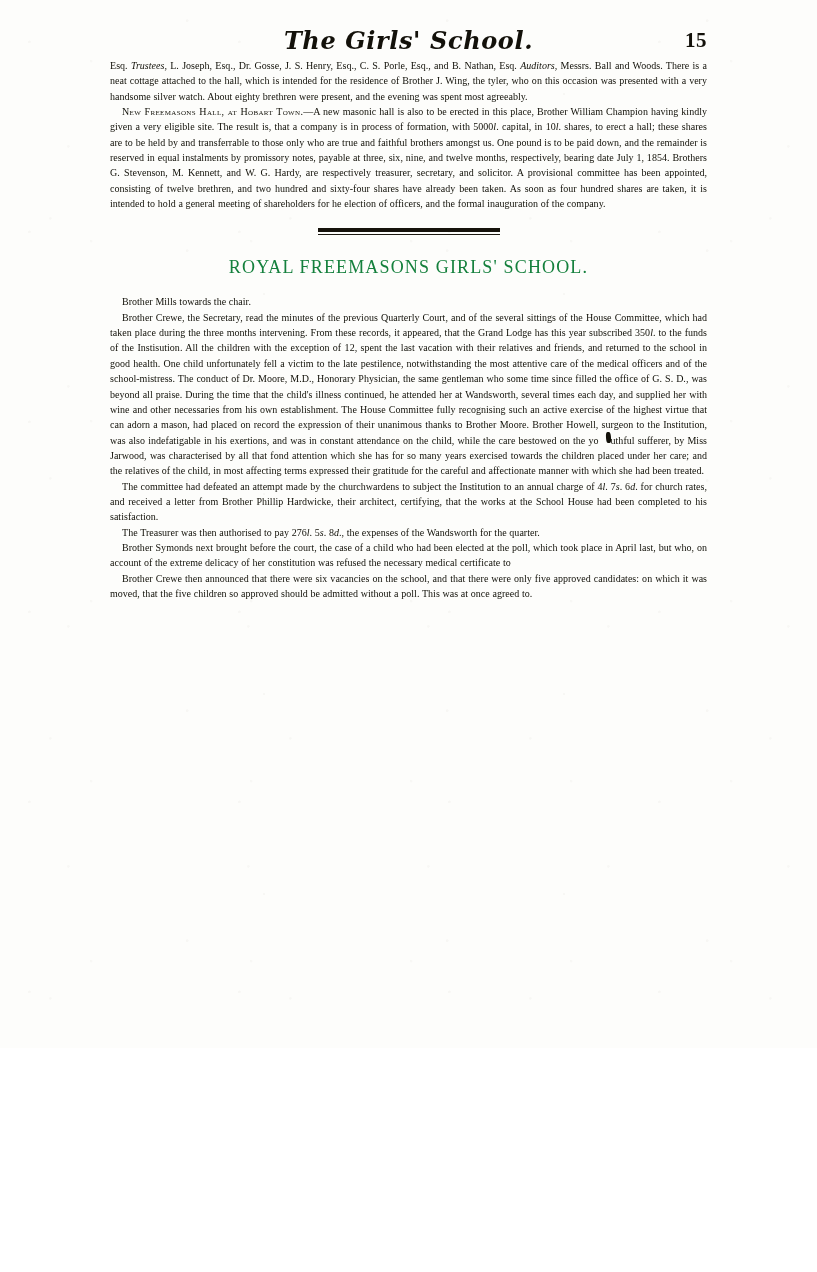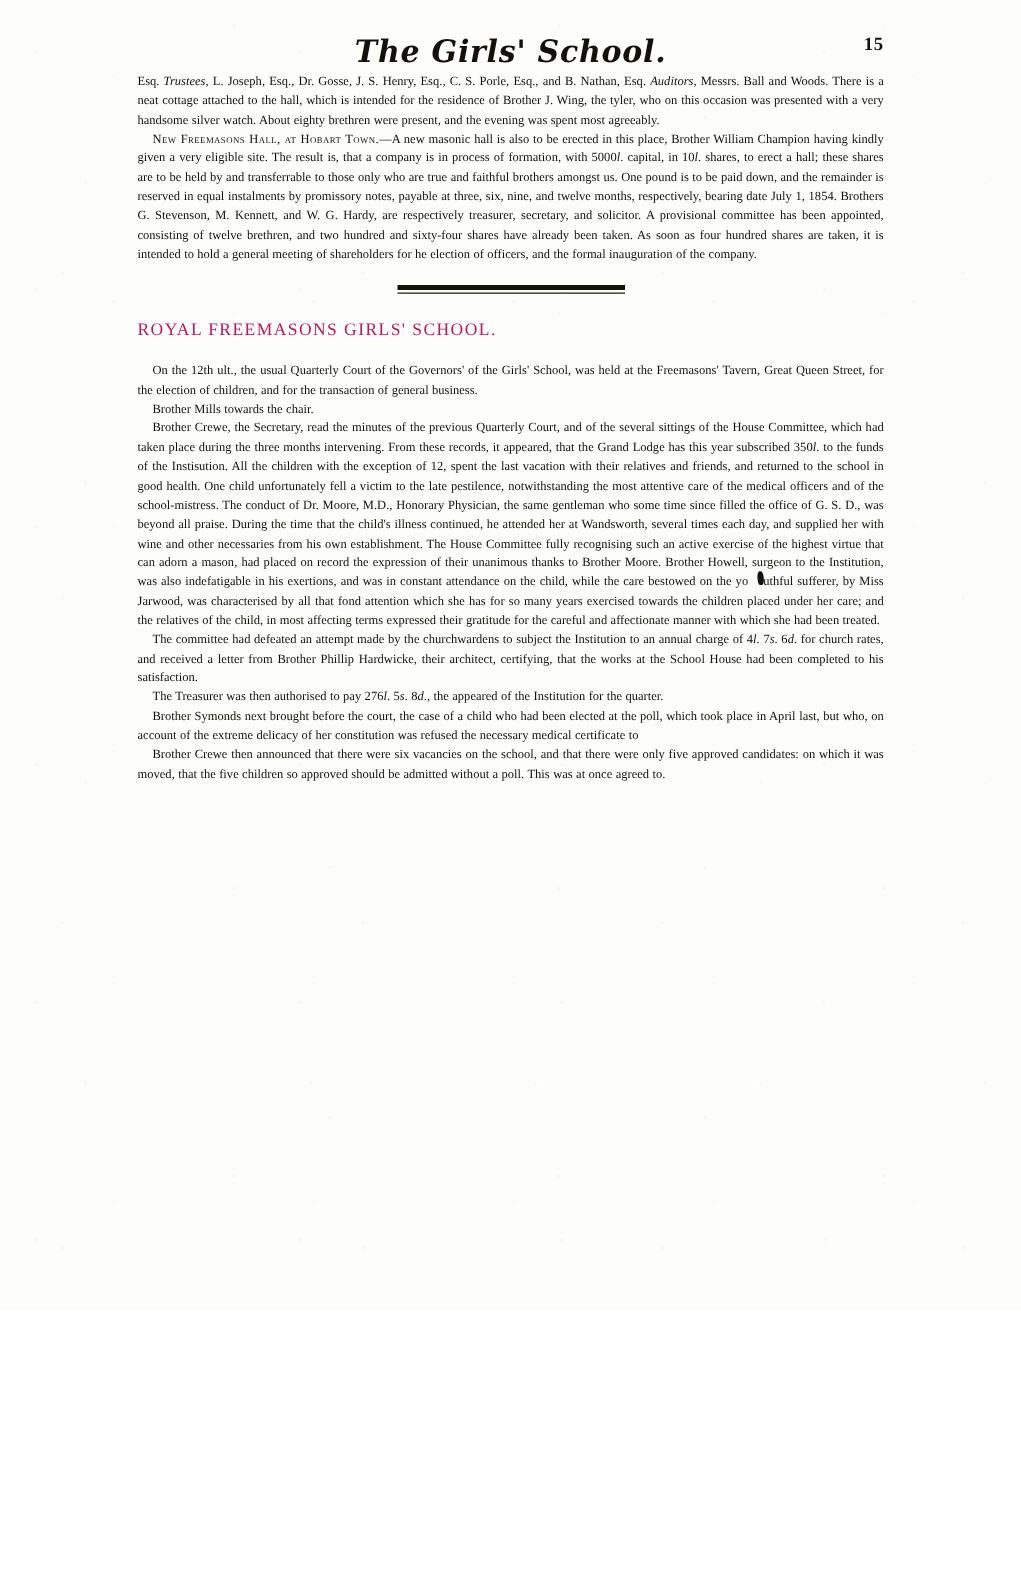--- a/index.html
+++ b/index.html
@@ -58,21 +58,21 @@
     font-weight: 700;
     font-size: 24px;
     letter-spacing: .6px;
     color: #13110a;
     transform: scaleY(1.03);
   }
   .runhead-folio {
     position: absolute;
     right: 0;
     top: 28px;
-    font-size: 15px;
+    font-size: 21px;
     font-weight: 700;
     letter-spacing: .5px;
     color: #13110a;
   }
 
   
   .body-block {
     font-size: 10px;
     line-height: 15.35px;
     text-align: justify;
@@ -111,25 +111,25 @@
     background: #16130c;
   }
   .rule .gap { height: 1.5px; }
   .rule .thin {
     height: 1.4px;
     background: #1d1a12;
   }
 
   
   .sec-head {
-    text-align: left;
-    font-size: 14px;
+    text-align: center;
+    font-size: 18px;
     letter-spacing: 1.15px;
     font-weight: 400;
-    color: #be185d;
+    color: #15803d;
     margin: 0;
     padding: 0 0 16px 0;
   }
 
   .blot {
     display: inline-block;
     position: relative;
   }
   .blot::after {
     content: "";
@@ -163,23 +163,22 @@
       <div class="rule">
         <div class="thick"></div>
         <div class="gap"></div>
         <div class="thin"></div>
       </div>
     </div>
 
     <h2 class="sec-head">ROYAL FREEMASONS GIRLS' SCHOOL.</h2>
 
     <div class="body-block" id="section-body">
-        <p class="ind"><span>On the 12th ult., the usual Quarterly Court of the Governors' of the Girls' School, was held at the Freemasons' Tavern, Great Queen Street, for the election of children, and for the transaction of general business.</span></p>
         <p class="ind"><span>Brother Mills towards the chair.</span></p>
         <p class="ind"><span>Brother Crewe, the Secretary, read the minutes of the previous Quarterly Court, and of the several sittings of the House Committee, which had taken place during the three months intervening.  From these records, it appeared, that the Grand Lodge has this year subscribed 350</span><span class="it">l</span><span>. to the funds of the Instisution.  All the children with the exception of 12, spent the last vacation with their relatives and friends, and returned to the school in good health.  One child unfortunately fell a victim to the late pestilence, notwithstanding the most attentive care of the medical officers and of the school-mistress.  The conduct of Dr. Moore, M.D., Honorary Physician, the same gentleman who some time since filled the office of G. S. D., was beyond all praise.  During the time that the child's illness continued, he attended her at Wandsworth, several times each day, and supplied her with wine and other necessaries from his own establishment. The House Committee fully recognising such an active exercise of the highest virtue that can adorn a mason, had placed on record the expression of their unanimous thanks to Brother Moore.  Brother Howell, surgeon to the Institution, was also indefatigable in his exertions, and was in constant attendance on the child, while the care bestowed on the yo</span><span class="blot">u</span><span>thful sufferer, by Miss Jarwood, was characterised by all that fond attention which she has for so many years exercised towards the children placed under her care; and the relatives of the child, in most affecting terms expressed their gratitude for the careful and affectionate manner with which she had been treated.</span></p>
         <p class="ind"><span>The committee had defeated an attempt made by the churchwardens to subject the Institution to an annual charge of 4</span><span class="it">l</span><span>. 7</span><span class="it">s</span><span>. 6</span><span class="it">d</span><span>. for church rates, and received a letter from Brother Phillip Hardwicke, their architect, certifying, that the works at the School House had been completed to his satisfaction.</span></p>
-        <p class="ind"><span>The Treasurer was then authorised to pay 276</span><span class="it">l</span><span>. 5</span><span class="it">s</span><span>. 8</span><span class="it">d</span><span>., the appeared of the Institution for the quarter.</span></p>
+        <p class="ind"><span>The Treasurer was then authorised to pay 276</span><span class="it">l</span><span>. 5</span><span class="it">s</span><span>. 8</span><span class="it">d</span><span>., the expenses of the Wandsworth for the quarter.</span></p>
         <p class="ind"><span>Brother Symonds next brought before the court, the case of a child who had been elected at the poll, which took place in April last, but who, on account of the extreme delicacy of her constitution was refused the necessary medical certificate to</span></p>
         <p class="ind"><span>Brother Crewe then announced that there were six vacancies on the school, and that there were only five approved candidates: on which it was moved, that the five children so approved should be admitted without a poll.   This was at once agreed to.</span></p>
       </div>
 
   </div>
 </div>
 
 </body></html>

